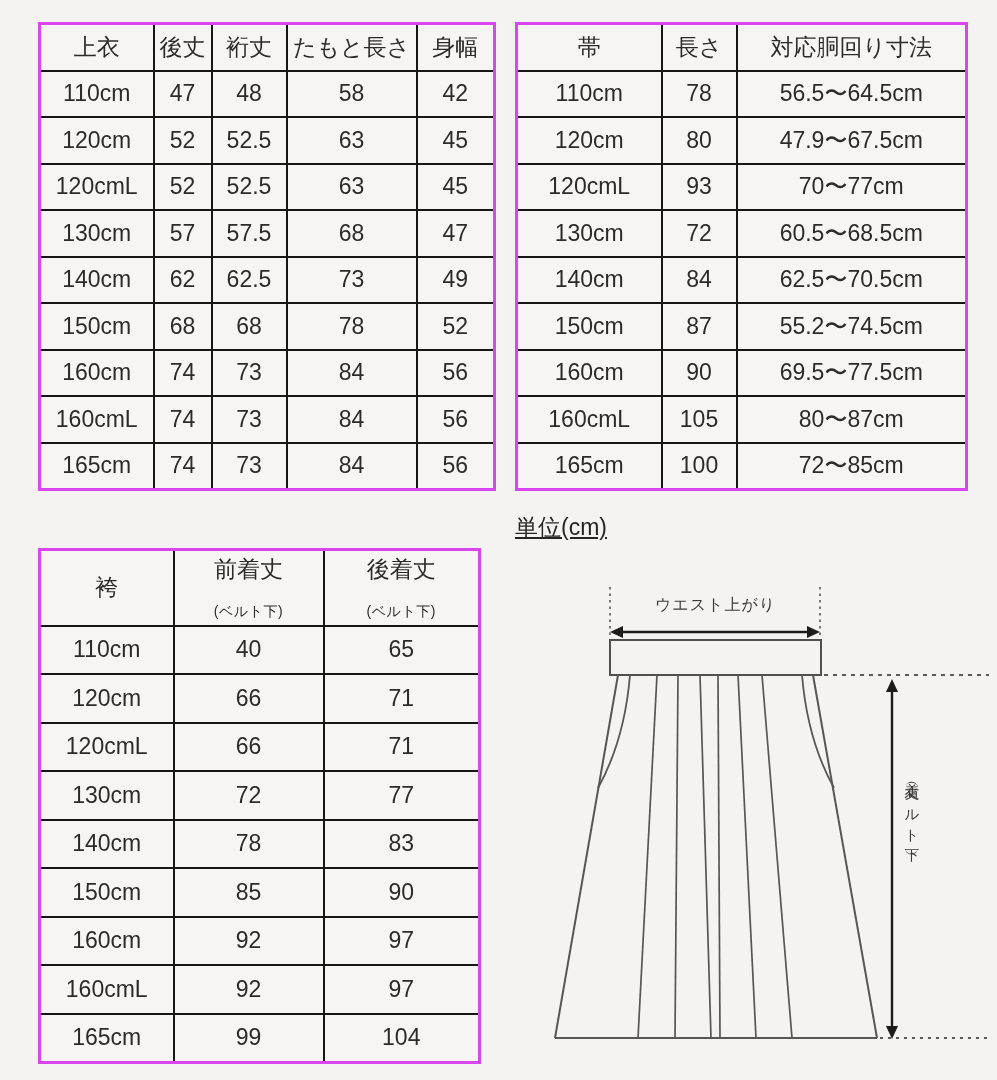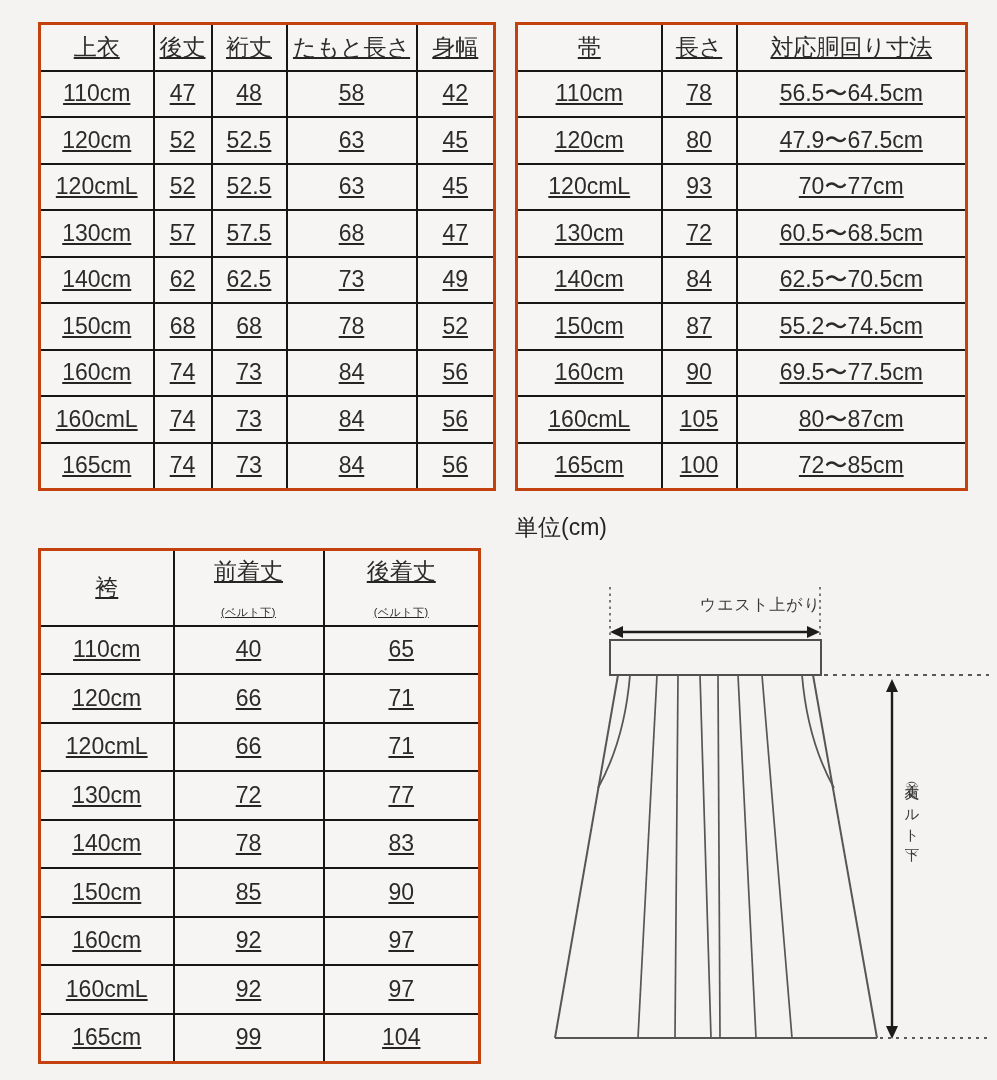--- a/index.html
+++ b/index.html
@@ -21,42 +21,42 @@
   }
   table.size-table th, table.size-table td {
     border: 2px solid #161616;
     text-align: center;
     vertical-align: middle;
     font-size: 23px;
     font-weight: 400;
     color: #2b2b2b;
     padding: 0;
   }
-  table.size-table { border: 3px solid #c2410c; text-decoration: underline; }
+  table.size-table { border: 3px solid #d946ef; }
   #tbl-jacket th, #tbl-obi th { height: 47px; }
   #tbl-jacket td, #tbl-obi td { height: 46.5px; }
   #tbl-hakama th { height: 76px; }
   #tbl-hakama td { height: 48.5px; }
-  .th-sub { font-size: 11px; margin-top: 18px; letter-spacing: 0.5px; }
+  .th-sub { font-size: 14px; margin-top: 18px; letter-spacing: 0.5px; }
 
   #tbl-jacket { left: 38px; top: 22px; width: 455px; }
   #tbl-obi    { left: 515px; top: 22px; width: 450px; }
   #tbl-hakama { left: 38px; top: 548px; width: 440px; }
 
   #unit-note {
     left: 515px; top: 512px;
-    font-size: 23px; color: #242424;
+    font-size: 23px; color: #242424; text-decoration: underline;
   }
 
   
   #diagram { left: 540px; top: 575px; width: 452px; height: 494px; }
   #diagram svg { display: block; }
   #waist-label {
     position: absolute; left: 70px; top: 20px; width: 211px;
-    text-align: right; font-size: 16px; color: #3a3a3a;
+    text-align: center; font-size: 16px; color: #3a3a3a;
     letter-spacing: 1px;
   }
   #length-label {
     position: absolute; left: 362px; top: 196px;
     writing-mode: vertical-rl; text-orientation: mixed;
     font-size: 14.5px; color: #3a3a3a; letter-spacing: 3px;
   }
 </style>
 </head>
 <body>

